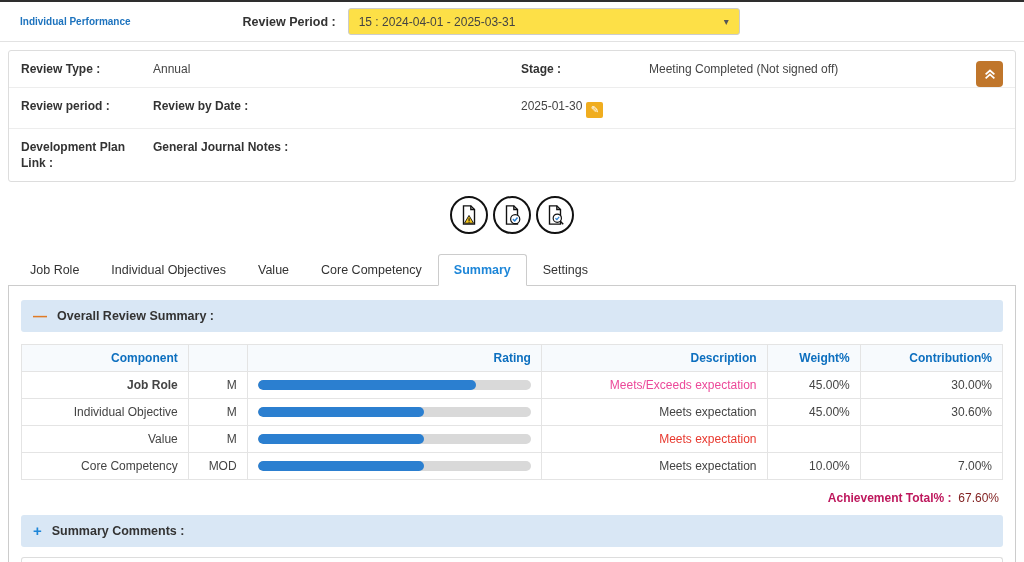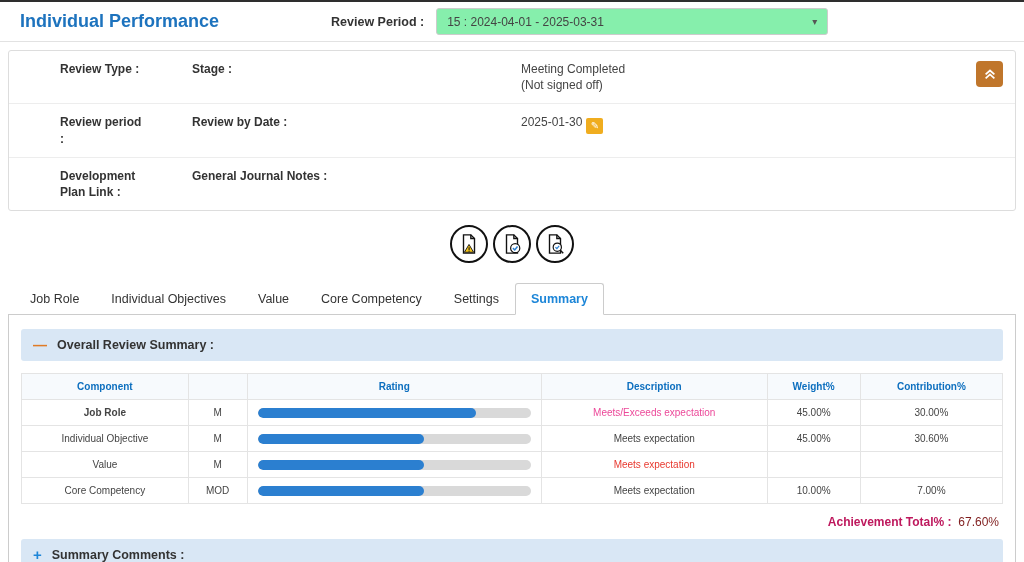--- a/index.html
+++ b/index.html
@@ -8,40 +8,40 @@
     background: #fff; color: #444;
     font-family: "Liberation Sans", sans-serif;
     font-size: 12px;
     border-top: 2px solid #2e2e2e;
   }
   
   .topbar {
     height: 40px; display: flex; align-items: center;
     padding: 0 20px; border-bottom: 1px solid #e2e2e2; background: #fff;
   }
-  .page-title { color: #1d73be; font-weight: bold; font-size: 18px; }
+  .page-title { color: #1d73be; font-weight: bold; font-size: 10px; }
   .rp-group { display: flex; align-items: center; margin-left: 112px; gap: 12px; }
   .rp-label { font-weight: bold; color: #333; font-size: 12.5px; }
   .rp-select {
     width: 392px; height: 27px; border: 1px solid #ccc; border-radius: 3px;
     display: flex; align-items: center; justify-content: space-between;
-    padding: 0 10px; color: #444; background: #86efac; cursor: pointer;
+    padding: 0 10px; color: #444; background: #fde047; cursor: pointer;
   }
   .caret { color: #555; font-size: 10px; }
   
   .info-card {
     margin: 8px 8px 0 8px; border: 1px solid #ddd; border-radius: 3px;
     background: #fff; position: relative;
   }
   .info-row {
     display: grid; grid-template-columns: 132px 368px 128px 1fr;
     padding: 10px 12px; border-bottom: 1px solid #ededed; align-items: start;
   }
   .info-row:last-child { border-bottom: none; }
-  .info-label { font-weight: bold; color: #333; padding-right: 8px; line-height: 1.35; margin-left: 39px; }
+  .info-label { font-weight: bold; color: #333; padding-right: 8px; line-height: 1.35; }
   .info-value { color: #444; line-height: 1.35; }
   .link { color: #2d9fd8; cursor: pointer; }
   .edit-box {
     display: inline-flex; align-items: center; justify-content: center;
     width: 17px; height: 16px; background: #f0ad1f; color: #fff;
     border-radius: 2px; font-size: 10px; margin-left: 4px; vertical-align: -3px; cursor: pointer;
   }
   .collapse-btn {
     position: absolute; top: 10px; right: 12px; width: 27px; height: 26px;
     background: #c0762b; border-radius: 4px; border: none; cursor: pointer;
@@ -73,22 +73,22 @@
   .panel-header {
     background: #d9e7f5; border-radius: 3px; padding: 9px 12px;
     display: flex; align-items: center; gap: 10px;
     font-weight: bold; color: #333; font-size: 12.5px; cursor: pointer;
   }
   .toggle-minus { color: #e07b26; font-weight: bold; font-size: 14px; line-height: 10px; }
   .toggle-plus  { color: #1d86d8; font-weight: bold; font-size: 15px; line-height: 10px; }
   
   table.summary { width: 100%; border-collapse: collapse; margin-top: 12px; }
   table.summary th, table.summary td {
-    border: 1px solid #e4e4e4; padding: 6px 10px; text-align: center;
-    font-size: 10px; color: #444; height: 26px;
+    border: 1px solid #e4e4e4; padding: 6px 10px; text-align: right;
+    font-size: 12px; color: #444; height: 26px;
   }
   table.summary th { color: #0d6fbf; background: #f7fafd; font-weight: bold; }
   td.bold { font-weight: bold; color: #222; }
   .track { width: 100%; height: 10px; background: #d9d9d9; border-radius: 5px; overflow: hidden; }
   .fill  { height: 100%; background: #2b7fd0; border-radius: 5px; }
   .achieve-row { text-align: right; padding: 11px 4px 10px 0; }
   .achieve-label { color: #be185d; font-weight: bold; }
   .achieve-value { color: #7f1d1d; }
   .partial-strip {
     margin-top: 10px; height: 7px; border: 1px solid #ddd;
@@ -112,20 +112,21 @@
 <div class="info-card">
   <button class="collapse-btn">
     <svg width="14" height="14" viewBox="0 0 16 16">
       <path d="M3 8.5 8 4l5 4.5" fill="none" stroke="#fff" stroke-width="2"></path>
       <path d="M3 13 8 8.5l5 4.5" fill="none" stroke="#fff" stroke-width="2"></path>
     </svg>
   </button>
 
   <div class="info-row">
     <div class="info-label">Review Type :</div>
+    <div class="info-value">Annual</div>
     <div class="info-label">Stage :</div>
     <div class="info-value">Meeting Completed (Not signed off)</div>
   </div>
 
   <div class="info-row">
     <div class="info-label">Review period :</div>
     <div class="info-label">Review by Date :</div>
     <div class="info-value">
       <span>2025-01-30</span><span class="edit-box">
           <span>✎</span>
@@ -166,22 +167,22 @@
       <path d="M12.5 15.5l1.6 1.6 2.4-3" fill="none" stroke="#2b7fd0" stroke-width="1.3"></path>
     </svg>
   </div>
 </div>
 
 <div class="tabs">
   <div class="tab">Job Role</div>
   <div class="tab">Individual Objectives</div>
   <div class="tab">Value</div>
   <div class="tab">Core Competency</div>
+  <div class="tab active">Summary</div>
   <div class="tab">Settings</div>
-  <div class="tab active">Summary</div>
 </div>
 
 <div class="content-box">
 
   <div class="panel-header">
     <span class="toggle-minus">—</span>
     <span>Overall Review Summary :</span>
   </div>
 
   <table class="summary">

